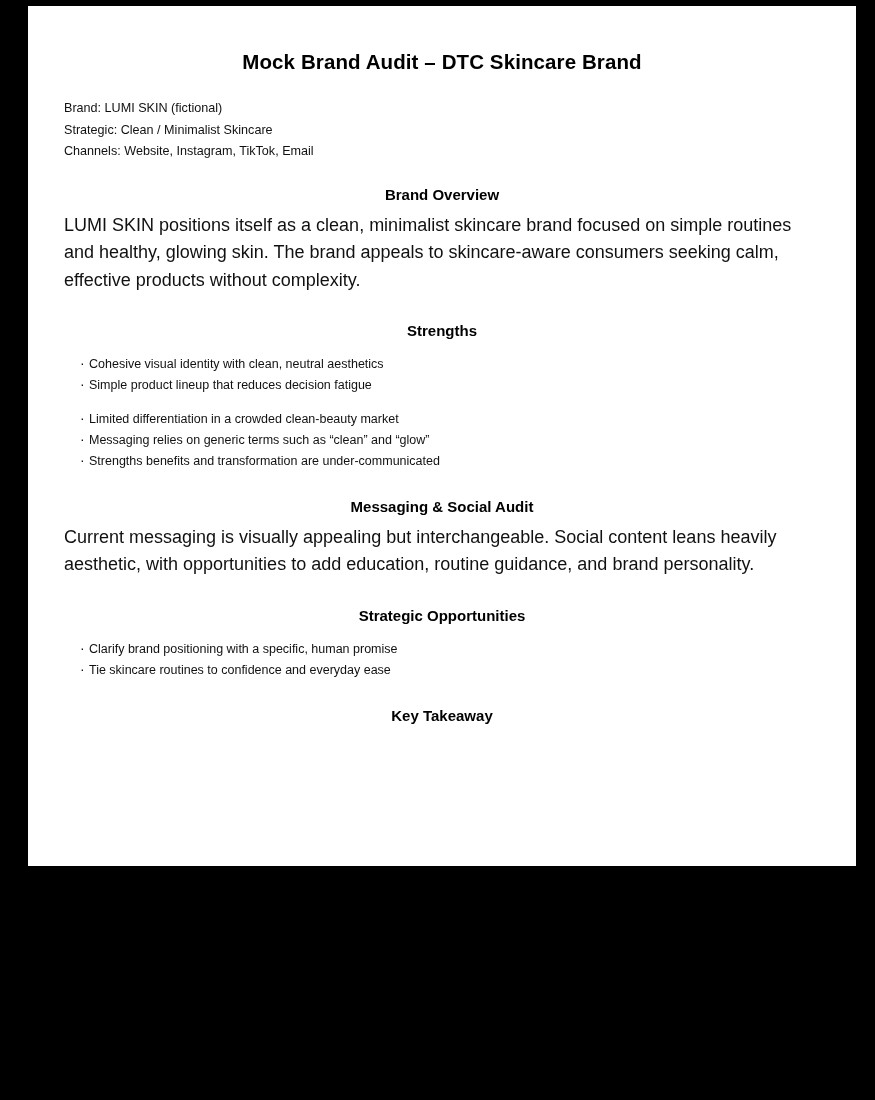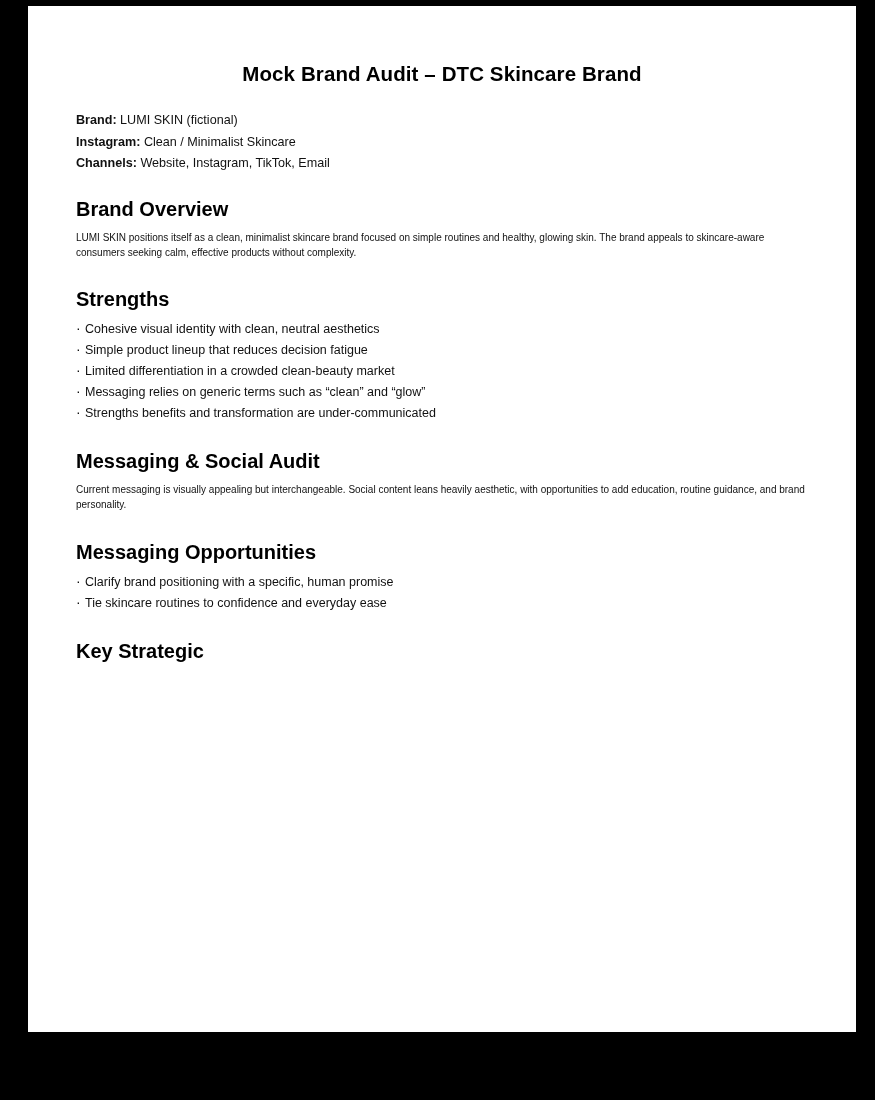--- a/index.html
+++ b/index.html
@@ -11,66 +11,67 @@
     width: 875px;
     height: 1100px;
     font-family: "Liberation Sans", sans-serif;
     overflow: hidden;
   }
   #page {
     position: absolute;
     left: 28px;
     top: 6px;
     width: 828px;
-    height: 1026px;
+    height: 860px;
     background: #ffffff;
     box-sizing: border-box;
-    padding: 12px;
+    padding: 0;
   }
   .doc-title {
     font-size: 20.5px;
     font-weight: bold;
     color: #000000;
     text-align: center;
     margin: 44px 0 0 0;
     letter-spacing: 0.1px;
   }
   .meta {
     margin-top: 28px;
     padding-left: 36px;
   }
   .meta-row {
     font-size: 12.6px;
     color: #111111;
     line-height: 1.0;
     margin-bottom: 9px;
   }
   .meta-row .lbl {
-    font-weight: bold;
+    font-weight: normal;
   }
   .section {
     padding-left: 36px;
     padding-right: 36px;
   }
   h2.sec-head {
-    font-size: 20px;
+    font-size: 15px;
     font-weight: bold;
     color: #000000;
     margin: 28px 0 9px 0;
+    text-align: center;
   }
   p.para {
-    font-size: 10px;
+    font-size: 18px;
     line-height: 1.52;
     color: #111111;
     margin: 0;
     max-width: 748px;
   }
   ul.bullets {
     list-style: none;
-    margin: 0;
+    margin: 16px;
     padding: 0;
   }
   ul.bullets li {
     font-size: 12.5px;
     line-height: 1.44;
     color: #111111;
     margin: 0 0 3px 0;
     padding-left: 9px;
     position: relative;
   }
@@ -93,21 +94,21 @@
 <div id="page">
 
   <h1 class="doc-title">Mock Brand Audit – DTC Skincare Brand</h1>
 
   <div class="meta">
     <div class="meta-row">
       <span class="lbl">Brand:</span>
       <span>LUMI SKIN (fictional)</span>
     </div>
     <div class="meta-row">
-      <span class="lbl">Instagram:</span>
+      <span class="lbl">Strategic:</span>
       <span>Clean / Minimalist Skincare</span>
     </div>
     <div class="meta-row">
       <span class="lbl">Channels:</span>
       <span>Website, Instagram, TikTok, Email</span>
     </div>
   </div>
 
   <div class="section">
     <h2 class="sec-head first-head">Brand Overview</h2>
@@ -129,24 +130,24 @@
       <li>Strengths benefits and transformation are under-communicated</li>
     </ul>
   </div>
 
   <div class="section">
     <h2 class="sec-head">Messaging &amp; Social Audit</h2>
     <p class="para">Current messaging is visually appealing but interchangeable. Social content leans heavily aesthetic, with opportunities to add education, routine guidance, and brand personality.</p>
   </div>
 
   <div class="section">
-    <h2 class="sec-head">Messaging Opportunities</h2>
+    <h2 class="sec-head">Strategic Opportunities</h2>
     <ul class="bullets">
       <li>Clarify brand positioning with a specific, human promise</li>
       <li>Tie skincare routines to confidence and everyday ease</li>
     </ul>
   </div>
 
   <div class="section">
-    <h2 class="sec-head">Key Strategic</h2>
+    <h2 class="sec-head">Key Takeaway</h2>
   </div>
 
 </div>
 
 </body></html>

